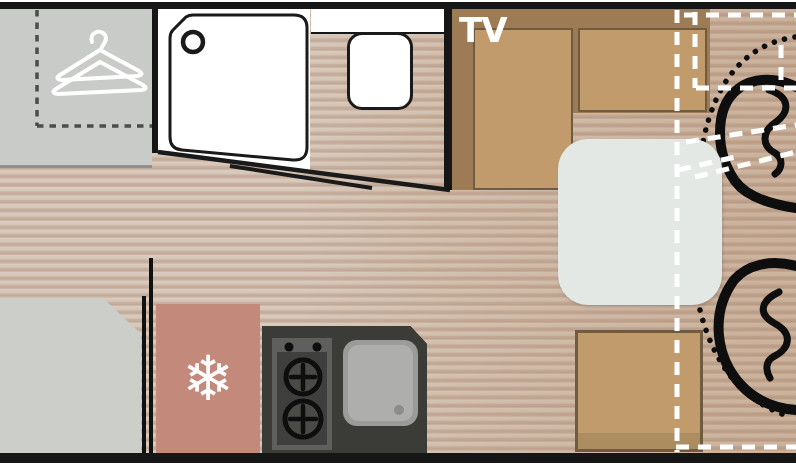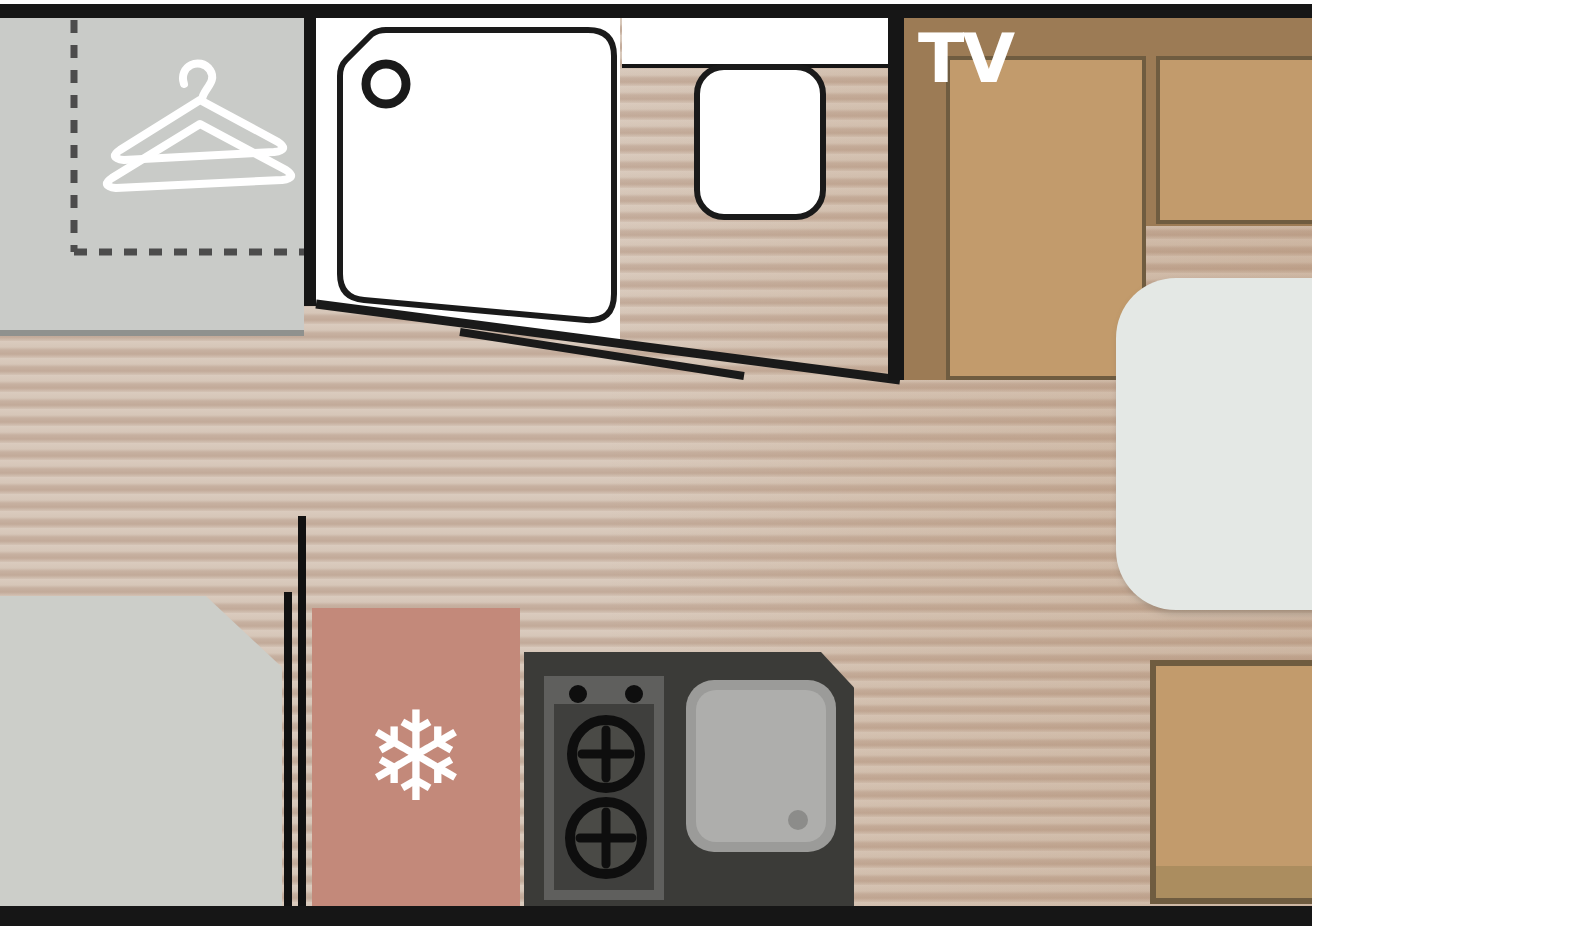--- a/index.html
+++ b/index.html
@@ -1,16 +1,16 @@
 <!DOCTYPE html>
 <html><head>
 <meta charset="utf-8">
 <style>
   html,body{margin:0;padding:0;background:#fff;}
-  #plan{position:relative;width:656px;height:466px;background:#ffffff;overflow:hidden;
+  #plan{position:relative;width:796px;height:466px;background:#ffffff;overflow:hidden;
         font-family:"DejaVu Sans",sans-serif;}
   .abs{position:absolute;}
   
   #floor{left:0;top:9px;width:796px;height:444px;
     background:repeating-linear-gradient(180deg,
       #dacbbe 0px,#d6c6b8 3px,#c7b1a1 4.5px,#c2aa99 6.5px,#d4c3b5 8.5px);}
   #floor-tint{left:0;top:9px;width:796px;height:444px;
     background:linear-gradient(90deg,rgba(166,116,70,0) 0%,rgba(166,116,70,0) 38%,
       rgba(166,116,70,0.10) 55%,rgba(160,108,62,0.20) 82%,rgba(158,105,60,0.24) 100%);}
   

